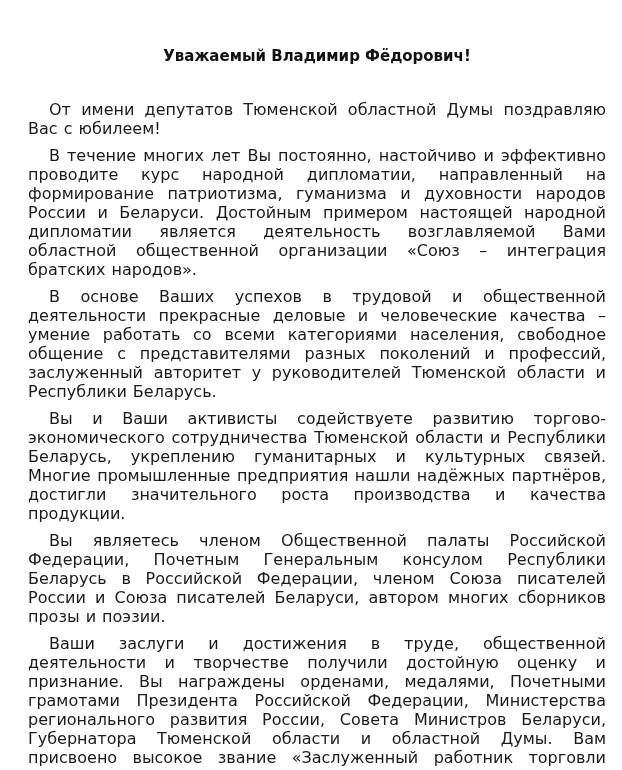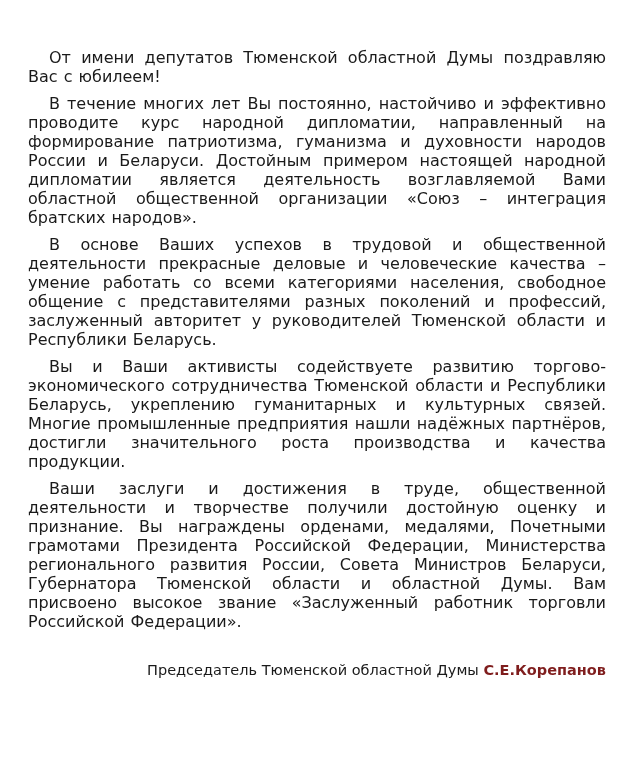--- a/index.html
+++ b/index.html
@@ -46,29 +46,31 @@
   .signature-name {
     font-weight: bold;
     color: #7f1d1d;
   }
 </style>
 </head>
 <body>
 
 <div class="page">
 
+  <div class="letter-title">Уважаемый Владимир Фёдорович!</div>
 
   <p class="para">От имени депутатов Тюменской областной Думы поздравляю Вас с юбилеем!</p>
 
   <p class="para">В течение многих лет Вы постоянно, настойчиво и эффективно проводите курс народной дипломатии, направленный на формирование патриотизма, гуманизма и духовности народов России и Беларуси. Достойным примером настоящей народной дипломатии является деятельность возглавляемой Вами областной общественной организации «Союз – интеграция братских народов».</p>
 
   <p class="para">В основе Ваших успехов в трудовой и общественной деятельности прекрасные деловые и человеческие качества – умение работать со всеми категориями населения, свободное общение с представителями разных поколений и профессий, заслуженный авторитет у руководителей Тюменской области и Республики Беларусь.</p>
 
   <p class="para">Вы и Ваши активисты содействуете развитию торгово-экономического сотрудничества Тюменской области и Республики Беларусь, укреплению гуманитарных и культурных связей. Многие промышленные предприятия нашли надёжных партнёров, достигли значительного роста производства и качества продукции.</p>
 
+  <p class="para">Вы являетесь членом Общественной палаты Российской Федерации, Почетным Генеральным консулом Республики Беларусь в Российской Федерации, членом Союза писателей России и Союза писателей Беларуси, автором многих сборников прозы и поэзии.</p>
 
   <p class="para">Ваши заслуги и достижения в труде, общественной деятельности и творчестве получили достойную оценку и признание. Вы награждены орденами, медалями, Почетными грамотами Президента Российской Федерации, Министерства регионального развития России, Совета Министров Беларуси, Губернатора Тюменской области и областной Думы. Вам присвоено высокое звание «Заслуженный работник торговли Российской Федерации».</p>
 
 
   <div class="signature-line">
     <span>Председатель Тюменской областной Думы </span><span class="signature-name">С.Е.Корепанов</span>
   </div>
 
 </div>
 

